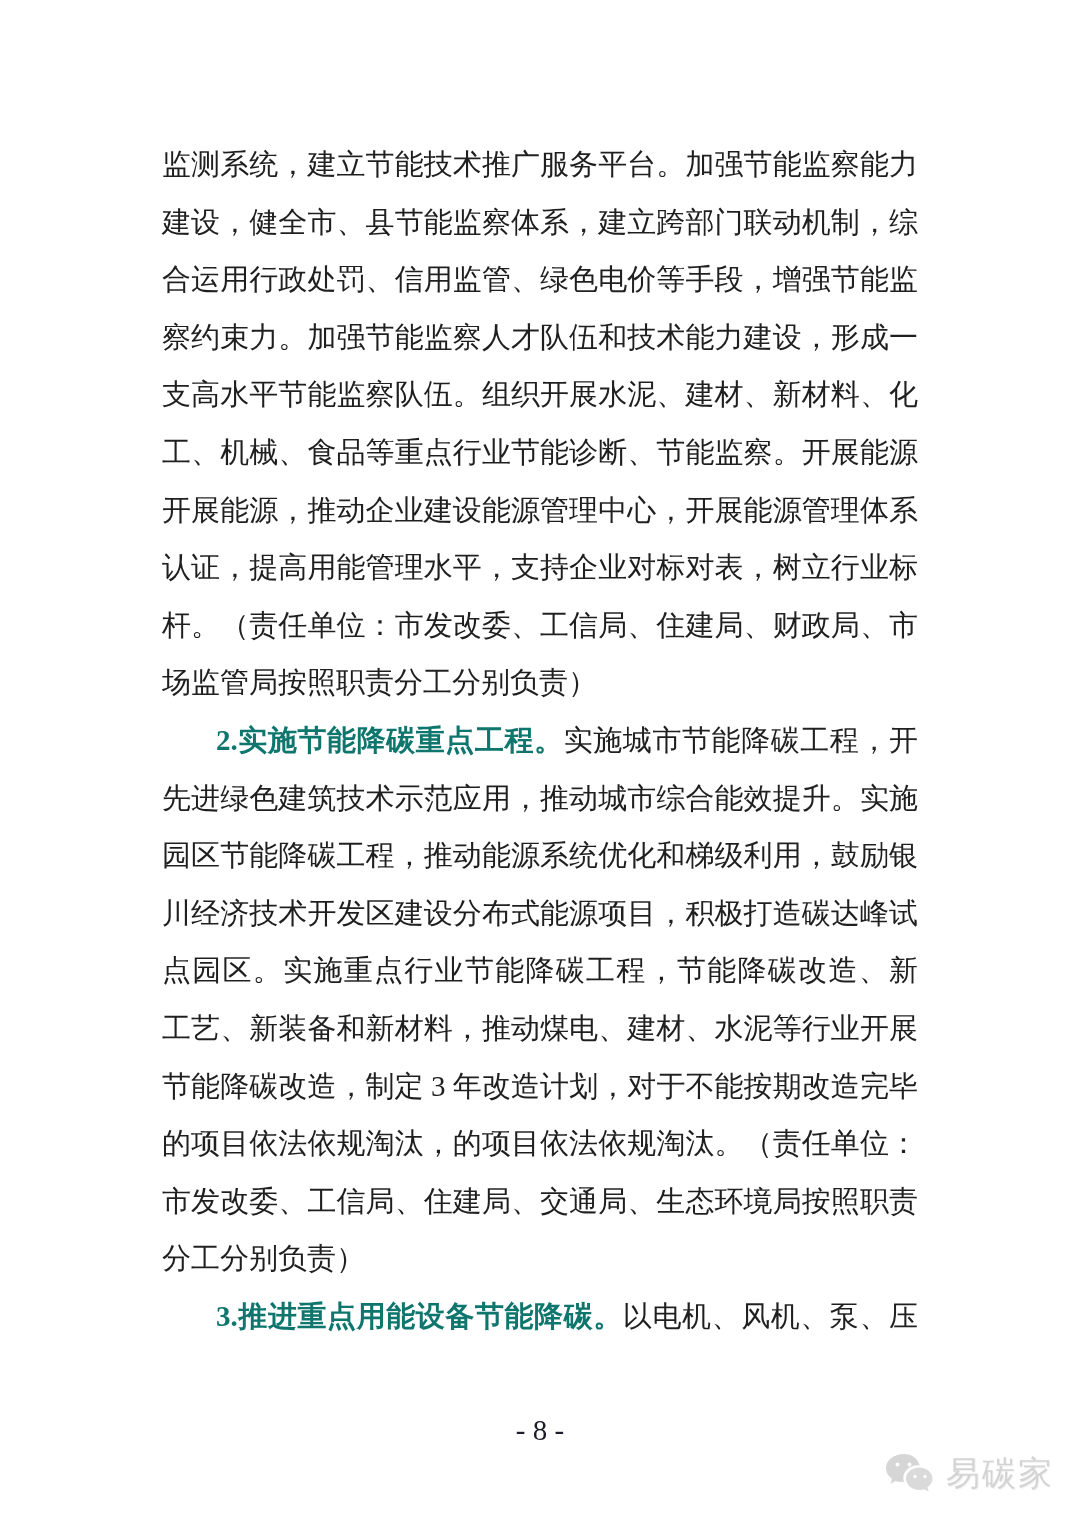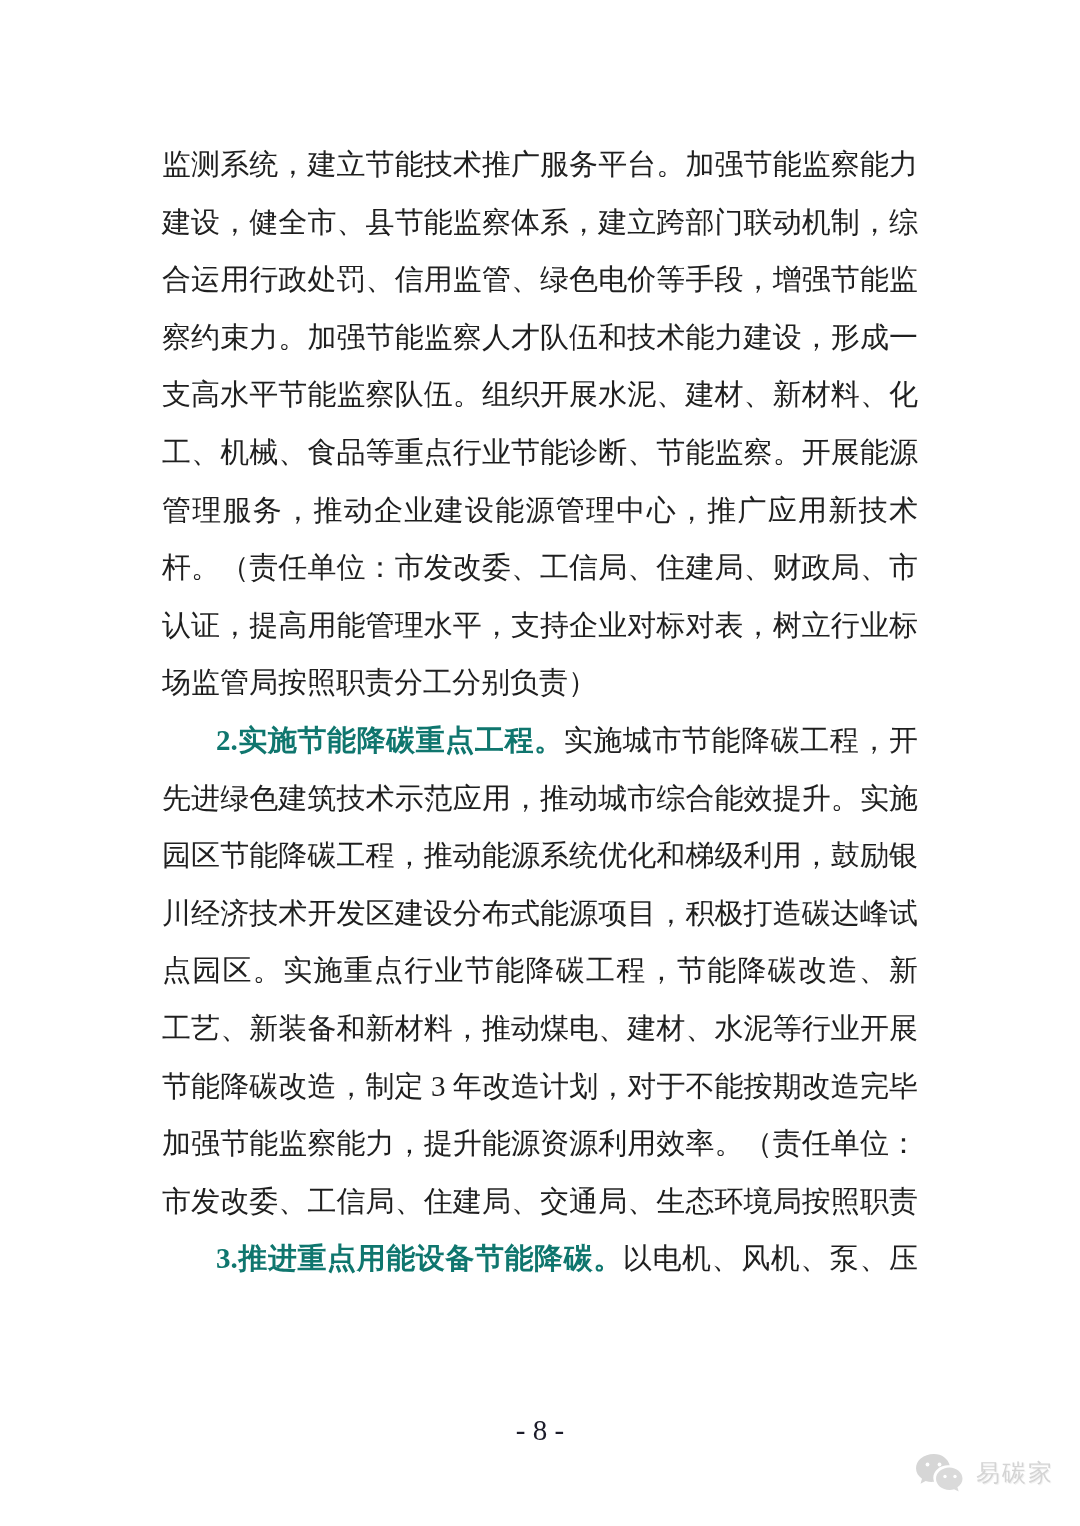--- a/index.html
+++ b/index.html
@@ -59,56 +59,57 @@
   .watermark {
     position: absolute;
     right: 26px;
     top: 1452px;
     display: flex;
     align-items: center;
     gap: 10px;
     user-select: none;
   }
   .watermark .wm-text {
-    font-size: 24px;
+    font-size: 34px;
     line-height: 1;
     color: #d4d4d4;
     text-shadow: 1px 1px 0 #f3f3f3;
     font-family: "Liberation Sans", "DejaVu Sans", sans-serif;
     letter-spacing: 2px;
   }
   .wm-icon { display: block; }
 </style>
 </head>
 <body>
 
 <div class="page">
 
   <div class="doc-body">
     <div class="line">监测系统，建立节能技术推广服务平台。加强节能监察能力</div>
     <div class="line">建设，健全市、县节能监察体系，建立跨部门联动机制，综</div>
     <div class="line">合运用行政处罚、信用监管、绿色电价等手段，增强节能监</div>
     <div class="line">察约束力。加强节能监察人才队伍和技术能力建设，形成一</div>
     <div class="line">支高水平节能监察队伍。组织开展水泥、建材、新材料、化</div>
     <div class="line">工、机械、食品等重点行业节能诊断、节能监察。开展能源</div>
-    <div class="line">管理服务，推动企业建设能源管理中心，推广应用新技术</div>
+    <div class="line">开展能源，推动企业建设能源管理中心，开展能源管理体系</div>
+    <div class="line">认证，提高用能管理水平，支持企业对标对表，树立行业标</div>
     <div class="line">杆。（责任单位：市发改委、工信局、住建局、财政局、市</div>
-    <div class="line">认证，提高用能管理水平，支持企业对标对表，树立行业标</div>
     <div class="line para-end">场监管局按照职责分工分别负责）</div>
     <div class="line indent">
       <span class="bold">2.实施节能降碳重点工程。</span><span>实施城市节能降碳工程，开</span>
     </div>
     <div class="line">先进绿色建筑技术示范应用，推动城市综合能效提升。实施</div>
     <div class="line">园区节能降碳工程，推动能源系统优化和梯级利用，鼓励银</div>
     <div class="line">川经济技术开发区建设分布式能源项目，积极打造碳达峰试</div>
     <div class="line">点园区。实施重点行业节能降碳工程，节能降碳改造、新</div>
     <div class="line">工艺、新装备和新材料，推动煤电、建材、水泥等行业开展</div>
     <div class="line">节能降碳改造，制定 3 年改造计划，对于不能按期改造完毕</div>
-    <div class="line">加强节能监察能力，提升能源资源利用效率。（责任单位：</div>
+    <div class="line">的项目依法依规淘汰，的项目依法依规淘汰。（责任单位：</div>
     <div class="line">市发改委、工信局、住建局、交通局、生态环境局按照职责</div>
+    <div class="line para-end">分工分别负责）</div>
     <div class="line indent">
       <span class="bold">3.推进重点用能设备节能降碳。</span><span>以电机、风机、泵、压</span>
     </div>
   </div>
 
   <div class="page-number">- 8 -</div>
 
   <div class="watermark">
     <span>
       <svg class="wm-icon" width="52" height="42" viewBox="0 0 52 42">

